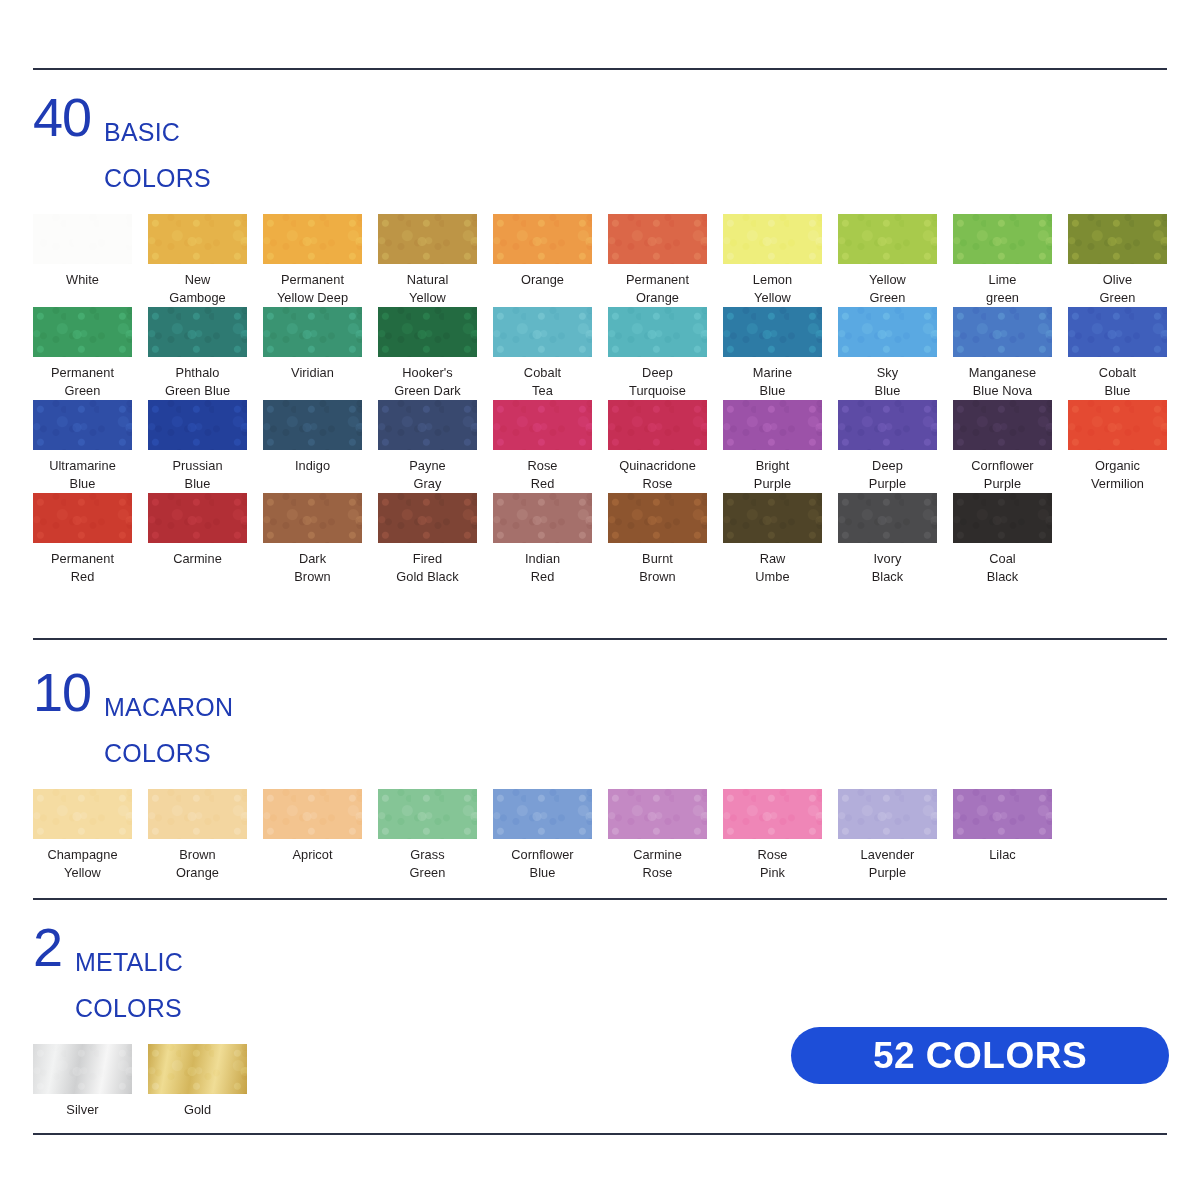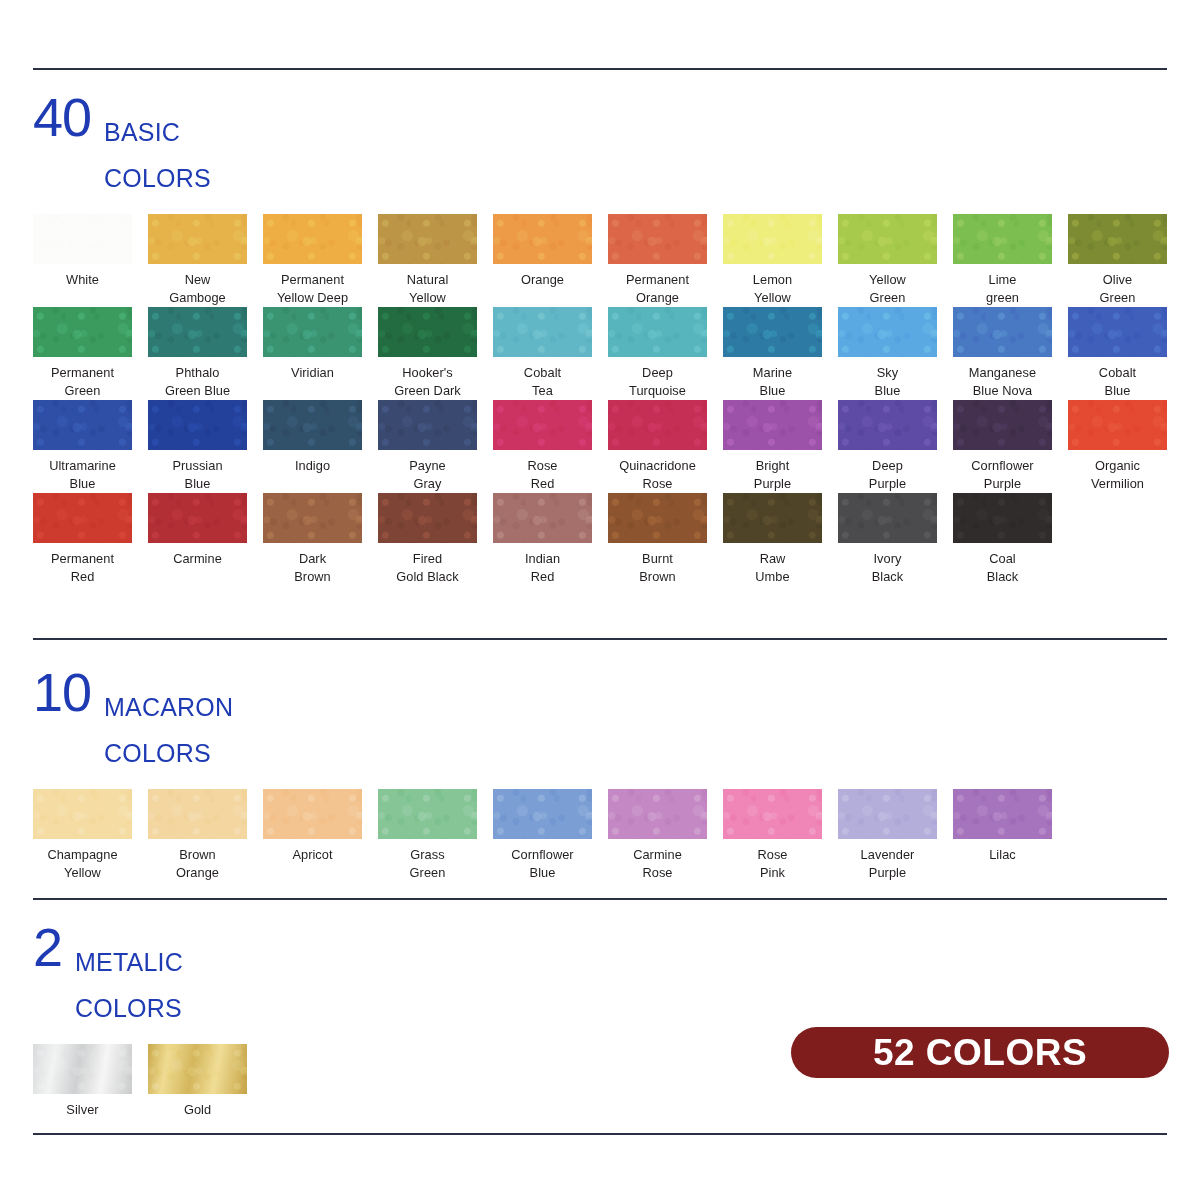--- a/index.html
+++ b/index.html
@@ -119,23 +119,23 @@
     letter-spacing: .05px;
   }
   .label span { display: block; white-space: nowrap; }
 
   
   .pill {
     position: absolute;
     left: 791px;
     top: 1027px;
     width: 378px;
-    height: 51px;
+    height: 57px;
     border-radius: 29px;
-    background: #7f1d1d;
+    background: #1d4ed8;
     color: #ffffff;
     display: flex;
     align-items: center;
     justify-content: center;
     font-size: 37px;
     font-weight: bold;
     letter-spacing: .5px;
   }
 </style>
 </head>

